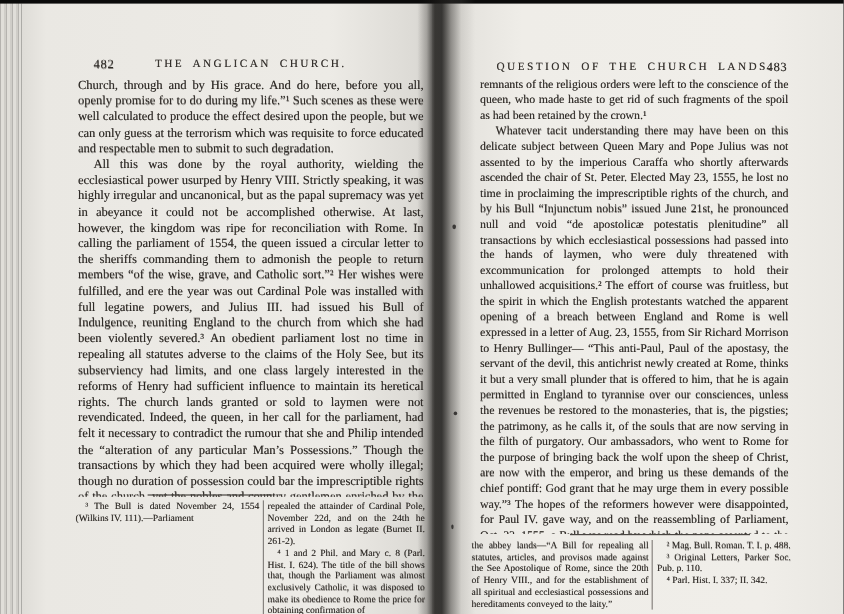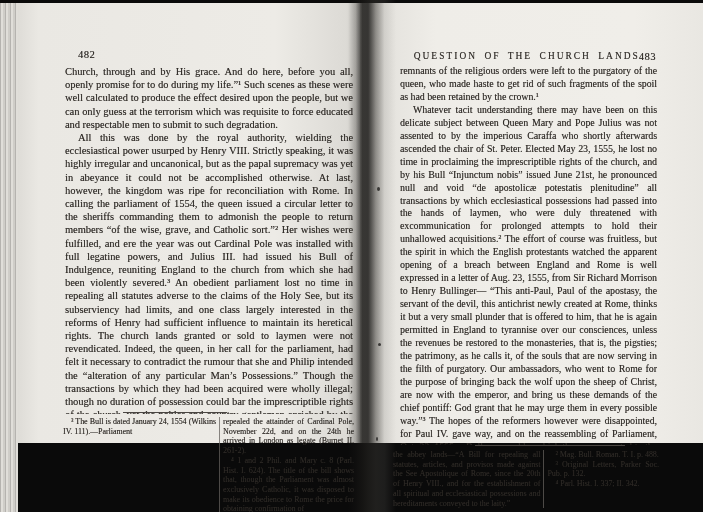--- a/index.html
+++ b/index.html
@@ -7,21 +7,21 @@
     position:relative; width:703px; height:512px;
     background:#0a0a0a; overflow:hidden;
     font-family:"Liberation Serif", serif; color:#2e2a26;
     text-shadow:0.2px 0.2px 0.35px rgba(46,42,38,0.55);
   }
   .top-strip { position:absolute; top:0; left:0; width:703px; height:3px; background:#0a0a0a; }
   .book-edge {
     position:absolute; left:0; top:3px; width:18px; height:509px;
     background:repeating-linear-gradient(90deg,#b5b3af 0 1px,#e0ded9 1px 3px,#cfcdc8 3px 5px);
   }
-  .page { position:absolute; top:3px; height:440px; }
+  .page { position:absolute; top:3px; height:509px; }
   .page-left  { left:18px;  width:342px;
     background:linear-gradient(90deg,#dedcd7 0,#eae8e3 6%,#edebe6 75%,#dcdad5 96%,#c9c7c2 100%); }
   .page-right { left:360px; width:343px;
     background:linear-gradient(90deg,#b0aea9 0,#e4e2dd 7%,#efede8 22%,#f0eee9 80%,#e9e7e2 100%); }
   .gutter {
     position:absolute; left:348px; top:0; width:48px; height:512px; pointer-events:none;
     background:linear-gradient(90deg,
       rgba(30,28,26,0) 0%, rgba(30,28,26,0.25) 16%, rgba(24,23,21,0.80) 30%,
       rgba(30,29,27,0.85) 42%, rgba(60,58,55,0.45) 58%, rgba(120,118,114,0.18) 76%,
       rgba(200,198,194,0) 100%);
@@ -60,60 +60,61 @@
 <body>
 
 <div class="scan">
 
   <div class="top-strip"></div>
   <div class="book-edge"></div>
 
   <div class="page page-left">
     <div class="header">
       <span class="pagenum">482</span>
+      <span class="running-head">THE ANGLICAN CHURCH.</span>
     </div>
     <div class="body">
       <p class="cont">Church, through and by His grace.  And do here, before you all, openly promise for to do during my life.”¹  Such scenes as these were well calculated to produce the effect desired upon the people, but we can only guess at the terrorism which was requisite to force educated and respectable men to submit to such degradation.</p>
       <p>All this was done by the royal authority, wielding the ecclesiastical power usurped by Henry VIII.  Strictly speaking, it was highly irregular and uncanonical, but as the papal supremacy was yet in abeyance it could not be accomplished otherwise.  At last, however, the kingdom was ripe for reconciliation with Rome.  In calling the parliament of 1554, the queen issued a circular letter to the sheriffs commanding them to admonish the people to return members “of the wise, grave, and Catholic sort.”²  Her wishes were fulfilled, and ere the year was out Cardinal Pole was installed with full legatine powers, and Julius III. had issued his Bull of Indulgence, reuniting England to the church from which she had been violently severed.³ An obedient parliament lost no time in repealing all statutes adverse to the claims of the Holy See, but its subserviency had limits, and one class largely interested in the reforms of Henry had sufficient influence to maintain its heretical rights.  The church lands granted or sold to laymen were not revendicated.  Indeed, the queen, in her call for the parliament, had felt it necessary to contradict the rumour that she and Philip intended the “alteration of any particular Man’s Possessions.”  Though the transactions by which they had been acquired were wholly illegal; though no duration of possession could bar the imprescriptible rights of the church, yet the nobles and country gentlemen enriched by the spoliation were too numerous and powerful, and the reclamation of the kingdom was too important, to incur any peril by unseasonably insisting on reparation for Henry’s injustice.  The abbatial manors and rich priories, the chantries, hospitals, and colleges were therefore left in the impious hands of those who had been fortunate enough to secure them,⁴ and the miserable</p>
     </div>
     <div class="fnblock">
       <div class="fnrule"></div>
       <div class="fncols">
         <div class="fncol fncol1">
-          <p>³ The Bull is dated January 24, 1554 (Wilkins IV. 111).—Parliament</p>
+          <p>³ The Bull is dated November 24, 1554 (Wilkins IV. 111).—Parliament</p>
         </div>
         <div class="fndiv"></div>
         <div class="fncol fncol2">
           <p class="cont">repealed the attainder of Cardinal Pole, November 22d, and on the 24th he arrived in London as legate (Burnet II. 261-2).</p>
           <p>⁴ 1 and 2 Phil. and Mary c. 8 (Parl. Hist. I. 624).  The title of the bill shows that, though the Parliament was almost exclusively Catholic, it was disposed to make its obedience to Rome the price for obtaining confirmation of</p>
         </div>
       </div>
     </div>
   </div>
 
   <div class="page page-right">
     <div class="header">
       <span class="running-head">QUESTION OF THE CHURCH LANDS.</span>
       <span class="pagenum">483</span>
     </div>
     <div class="body">
-      <p class="cont">remnants of the religious orders were left to the purgatory of the queen, who made haste to get rid of such fragments of the spoil as had been retained by the crown.¹</p>
+      <p class="cont">remnants of the religious orders were left to the conscience of the queen, who made haste to get rid of such fragments of the spoil as had been retained by the crown.¹</p>
       <p>Whatever tacit understanding there may have been on this delicate subject between Queen Mary and Pope Julius was not assented to by the imperious Caraffa who shortly afterwards ascended the chair of St. Peter.  Elected May 23, 1555, he lost no time in proclaiming the imprescriptible rights of the church, and by his Bull “Injunctum nobis” issued June 21st, he pronounced null and void “de apostolicæ potestatis plenitudine” all transactions by which ecclesiastical possessions had passed into the hands of laymen, who were duly threatened with excommunication for prolonged attempts to hold their unhallowed acquisitions.²  The effort of course was fruitless, but the spirit in which the English protestants watched the apparent opening of a breach between England and Rome is well expressed in a letter of Aug. 23, 1555, from Sir Richard Morrison to Henry Bullinger— “This anti-Paul, Paul of the apostasy, the servant of the devil, this antichrist newly created at Rome, thinks it but a very small plunder that is offered to him, that he is again permitted in England to tyrannise over our consciences, unless the revenues be restored to the monasteries, that is, the pigsties; the patrimony, as he calls it, of the souls that are now serving in the filth of purgatory.  Our ambassadors, who went to Rome for the purpose of bringing back the wolf upon the sheep of Christ, are now with the emperor, and bring us these demands of the chief pontiff: God grant that he may urge them in every possible way.”³  The hopes of the reformers however were disappointed, for Paul IV. gave way, and on the reassembling of Parliament, Oct. 23, 1555, a Bull was read by which the pope assented to the arrangement agreed to by Cardinal Pole, confirming the church lands to their new possessors.⁴</p>
 
     </div>
     <div class="fnblock">
       <div class="fnrule"></div>
       <div class="fncols">
         <div class="fncol fncol1">
           <p class="cont">the abbey lands—“A Bill for repealing all statutes, articles, and provisos made against the See Apostolique of Rome, since the 20th of Henry VIII., and for the establishment of all spiritual and ecclesiastical possessions and hereditaments conveyed to the laity.”</p>
         </div>
         <div class="fndiv"></div>
         <div class="fncol fncol2">
           <p>² Mag. Bull. Roman. T. I. p. 488.</p>
-          <p>³ Original Letters, Parker Soc. Pub. p. 132.</p>
+          <p>³ Original Letters, Parker Soc. Pub. p. 110.</p>
           <p>⁴ Parl. Hist. I. 337; II. 342.</p>
         </div>
       </div>
     </div>
   </div>
 
   <div class="gutter"></div>
   <span class="speck" style="left:377px; top:187px; width:3px; height:4px;"></span>
   <span class="speck" style="left:378px; top:343px; width:3px; height:3px;"></span>
   <span class="speck" style="left:376px; top:437px; width:2px; height:4px;"></span>

